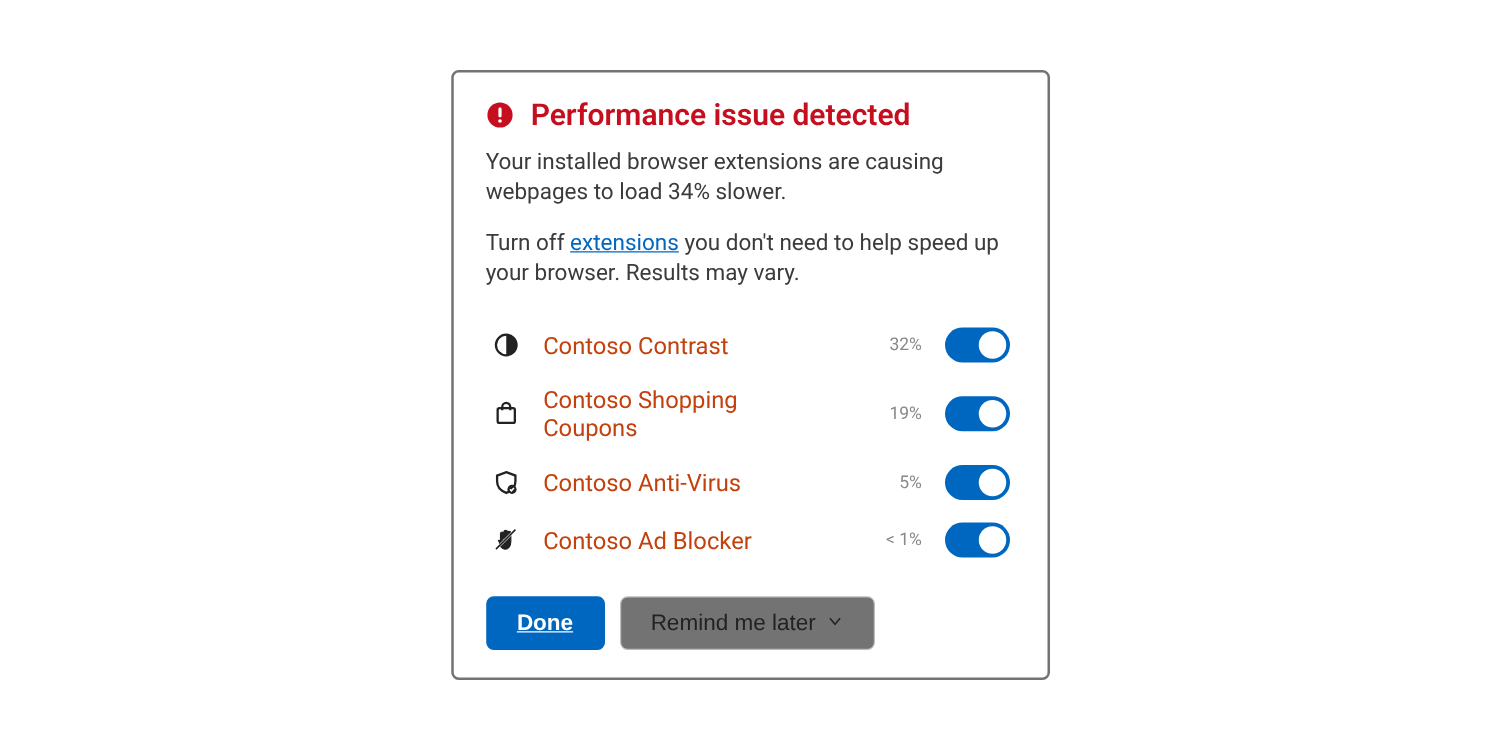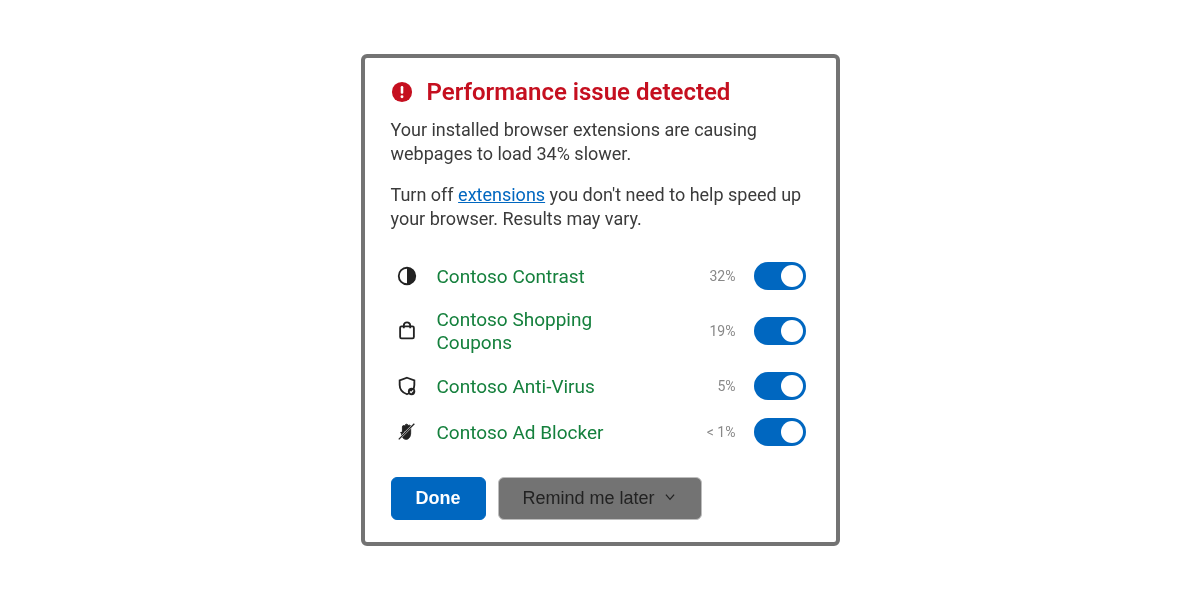--- a/index.html
+++ b/index.html
@@ -9,21 +9,21 @@
     font-family: "Segoe UI", -apple-system, BlinkMacSystemFont, Roboto, sans-serif;
     background: #fff;
     width: 1200px;
     height: 600px;
     display: flex;
     align-items: center;
     justify-content: center;
   }
   .dialog {
     width: 479px;
-    border: 4px solid #737373;
+    border: 2px solid #737373;
     border-radius: 6px;
     background: #fff;
     padding: 20px 26px 22px 26px;
   }
   .header {
     display: flex;
     align-items: center;
     gap: 14px;
     margin-bottom: 12px;
   }
@@ -59,21 +59,21 @@
   .ext-icon {
     width: 24px;
     height: 24px;
     flex-shrink: 0;
     display: flex;
     align-items: center;
     justify-content: center;
   }
   .ext-name {
     font-size: 19px;
-    color: #15803d;
+    color: #c2410c;
     flex: 1;
   }
   .ext-pct {
     font-size: 14px;
     color: #888;
     text-align: right;
     width: 56px;
   }
   .toggle {
     width: 52px;
@@ -106,20 +106,21 @@
     padding: 10px 24px;
     cursor: pointer;
     display: inline-flex;
     align-items: center;
     gap: 8px;
   }
   .btn-primary {
     background: #0067c0;
     color: #fff;
     border: 1px solid #0067c0;
+    text-decoration: underline;
   }
   .btn-secondary {
     background: #737373;
     color: #222;
     border: 1px solid #bdbdbd;
     font-weight: 500;
   }
   .chevron {
     display:inline-block;
   }

